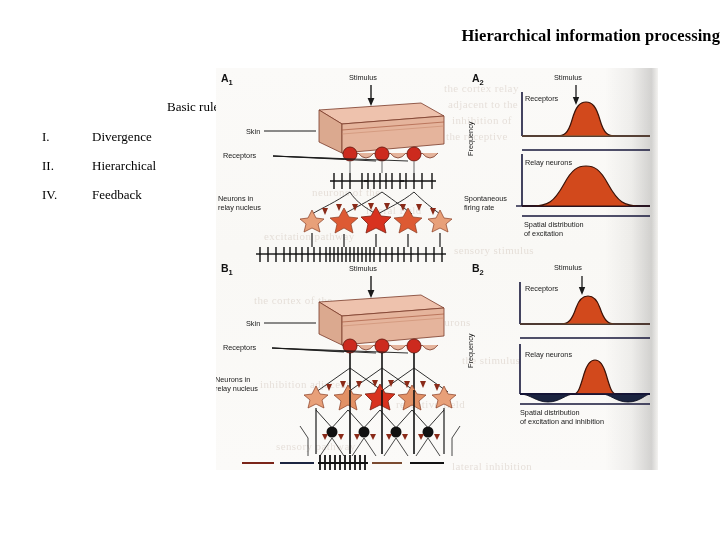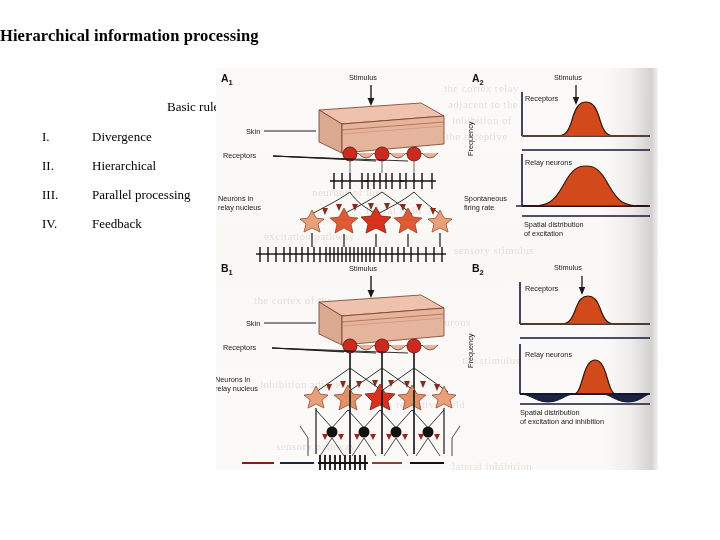--- a/index.html
+++ b/index.html
@@ -16,21 +16,21 @@
     overflow: hidden;
     font-family: "Liberation Serif", "DejaVu Serif", serif;
   }
 
   
   #slide-title {
     position: absolute;
     left: 0;
     top: 26px;
     width: 720px;
-    text-align: left;
+    text-align: right;
     font-family: "Liberation Serif", "DejaVu Serif", serif;
     font-size: 16.5px;
     font-weight: bold;
     color: #000000;
     letter-spacing: 0.1px;
   }
 
   
   #rules-block {
     position: absolute;
@@ -123,24 +123,20 @@
   <div id="rules-block">
     <div class="rules-heading">Basic rules:</div>
 
     <div class="rule-row">
       <span class="rule-num">I.</span>
       <span class="rule-label">Divergence</span>
     </div>
     <div class="rule-row">
       <span class="rule-num">II.</span>
       <span class="rule-label">Hierarchical</span>
-    </div>
-    <div class="rule-row">
-      <span class="rule-num">III.</span>
-      <span class="rule-label">Parallel processing</span>
     </div>
     <div class="rule-row">
       <span class="rule-num">IV.</span>
       <span class="rule-label">Feedback</span>
     </div>
   </div>
 
   <div id="figure">
 
     <div class="ghost" style="left:228px;top:14px;">the cortex relay</div>

